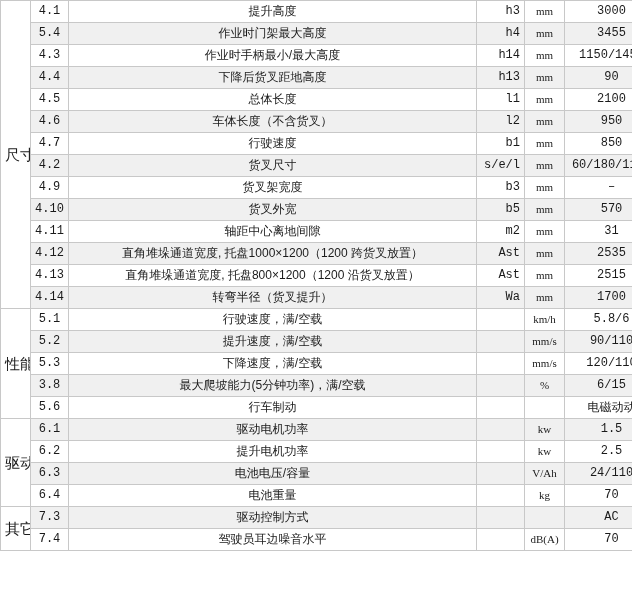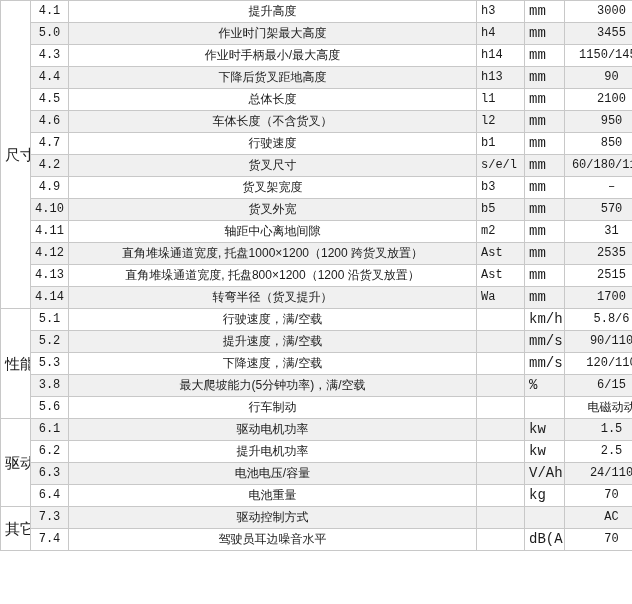--- a/index.html
+++ b/index.html
@@ -47,28 +47,28 @@
     text-align: center;
     font-family: "Liberation Mono", monospace;
     font-size: 12px;
     letter-spacing: 0px;
   }
   td.desc {
     text-align: center;
     padding-left: 8px;
   }
   td.sym {
-    text-align: left;
+    text-align: right;
     font-family: "Liberation Mono", monospace;
     font-size: 12px;
   }
   td.unit {
-    text-align: left;
-    font-family: Liberation Mono, monospace;
-    font-size: 14px;
+    text-align: center;
+    font-family: Liberation Serif, serif;
+    font-size: 11px;
   }
   td.val {
     text-align: center;
     font-family: "Liberation Mono", monospace;
     font-size: 12px;
   }
   td.val.cn, td.desc.cn {
     font-family: "Liberation Sans", sans-serif;
   }
   tr.alt td { background: #f0f0f0; }
@@ -90,21 +90,21 @@
   <tbody id="spec-body">
       <tr class="plain">
         <td class="group" rowspan="14">尺寸</td>
         <td class="num">4.1</td>
         <td class="desc">提升高度</td>
         <td class="sym">h3</td>
         <td class="unit">mm</td>
         <td class="val">3000</td>
       </tr>
       <tr class="alt">
-        <td class="num">5.0</td>
+        <td class="num">5.4</td>
         <td class="desc">作业时门架最大高度</td>
         <td class="sym">h4</td>
         <td class="unit">mm</td>
         <td class="val">3455</td>
       </tr>
       <tr class="plain">
         <td class="num">4.3</td>
         <td class="desc">作业时手柄最小/最大高度</td>
         <td class="sym">h14</td>
         <td class="unit">mm</td>

